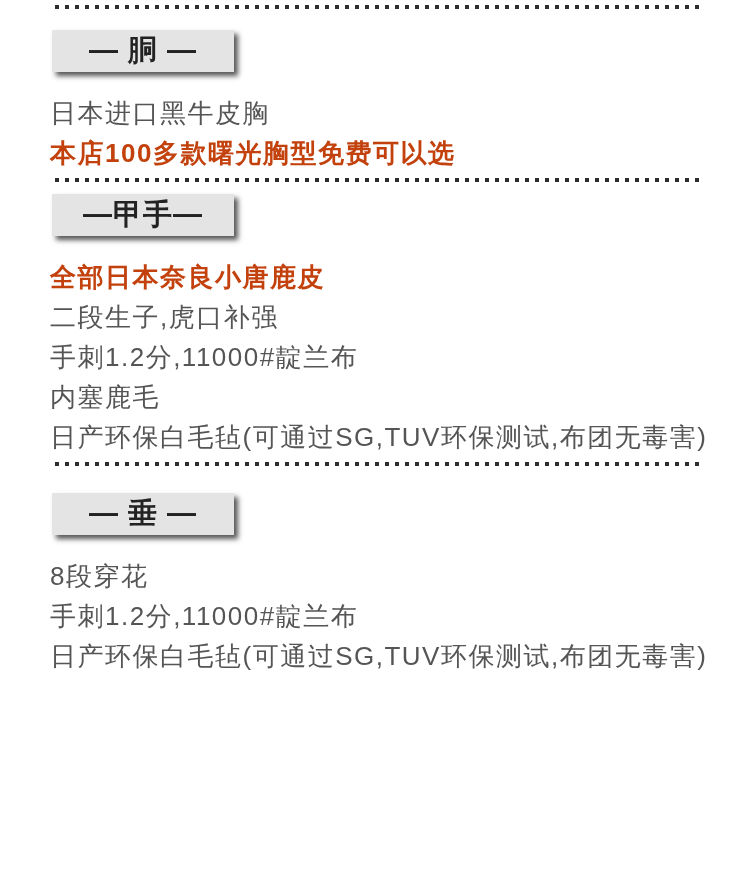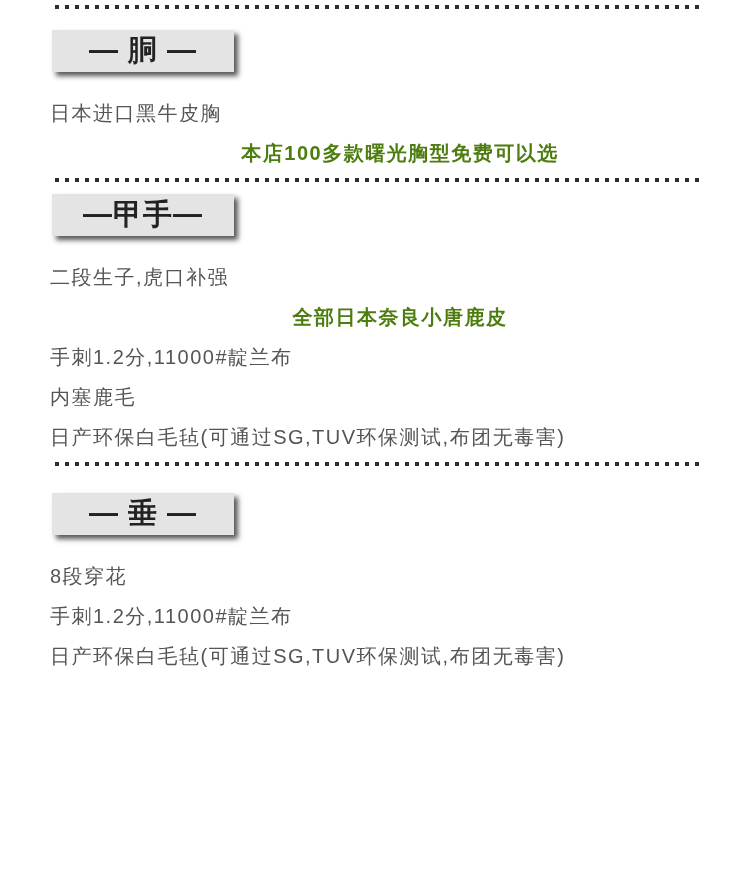--- a/index.html
+++ b/index.html
@@ -52,31 +52,30 @@
     letter-spacing: 1px;
     white-space: pre;
   }
 
   
   .lines {
     margin-top: 21px;
     margin-left: 50px;
   }
   .line {
-    font-size: 20px;
+    font-size: 26px;
     line-height: 40px;
     letter-spacing: 1.5px;
     color: #555555;
     white-space: pre;
   }
   .line.bold {
     font-weight: 700;
-    color: #4d7c0f;
+    color: #c2410c;
     letter-spacing: 1.5px;
-    text-align: center;
   }
 </style>
 </head>
 <body>
 
 <div class="page">
 
   <div class="rule rule-1"></div>
 
   <div class="header-box box-1">
@@ -88,22 +87,22 @@
     <div class="line bold">本店100多款曙光胸型免费可以选</div>
   </div>
 
   <div class="rule rule-2"></div>
 
   <div class="header-box box-2">
     <span class="title">—甲手—</span>
   </div>
 
   <div class="lines">
+    <div class="line bold">全部日本奈良小唐鹿皮</div>
     <div class="line">二段生子,虎口补强</div>
-    <div class="line bold">全部日本奈良小唐鹿皮</div>
     <div class="line">手刺1.2分,11000#靛兰布</div>
     <div class="line">内塞鹿毛</div>
     <div class="line">日产环保白毛毡(可通过SG,TUV环保测试,布团无毒害)</div>
   </div>
 
   <div class="rule rule-3"></div>
 
   <div class="header-box box-3">
     <span class="title">— 垂 —</span>
   </div>

